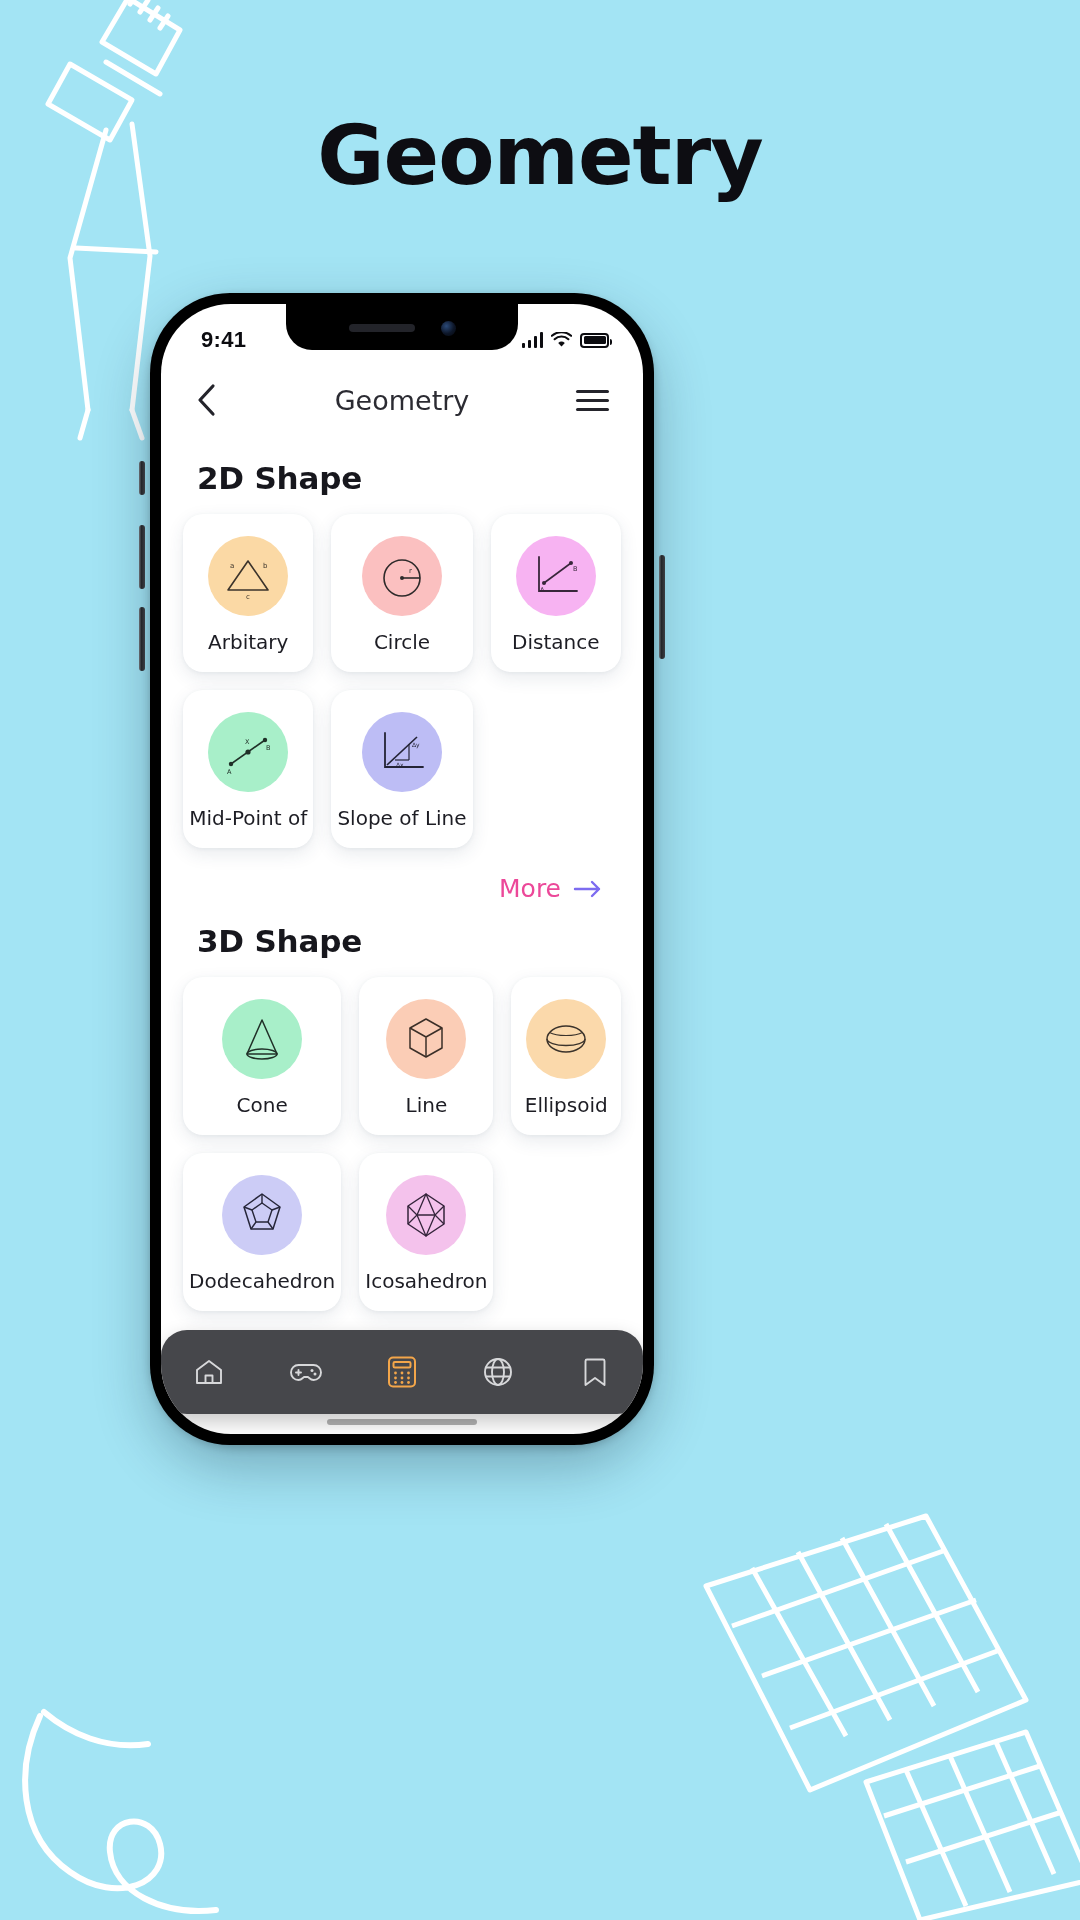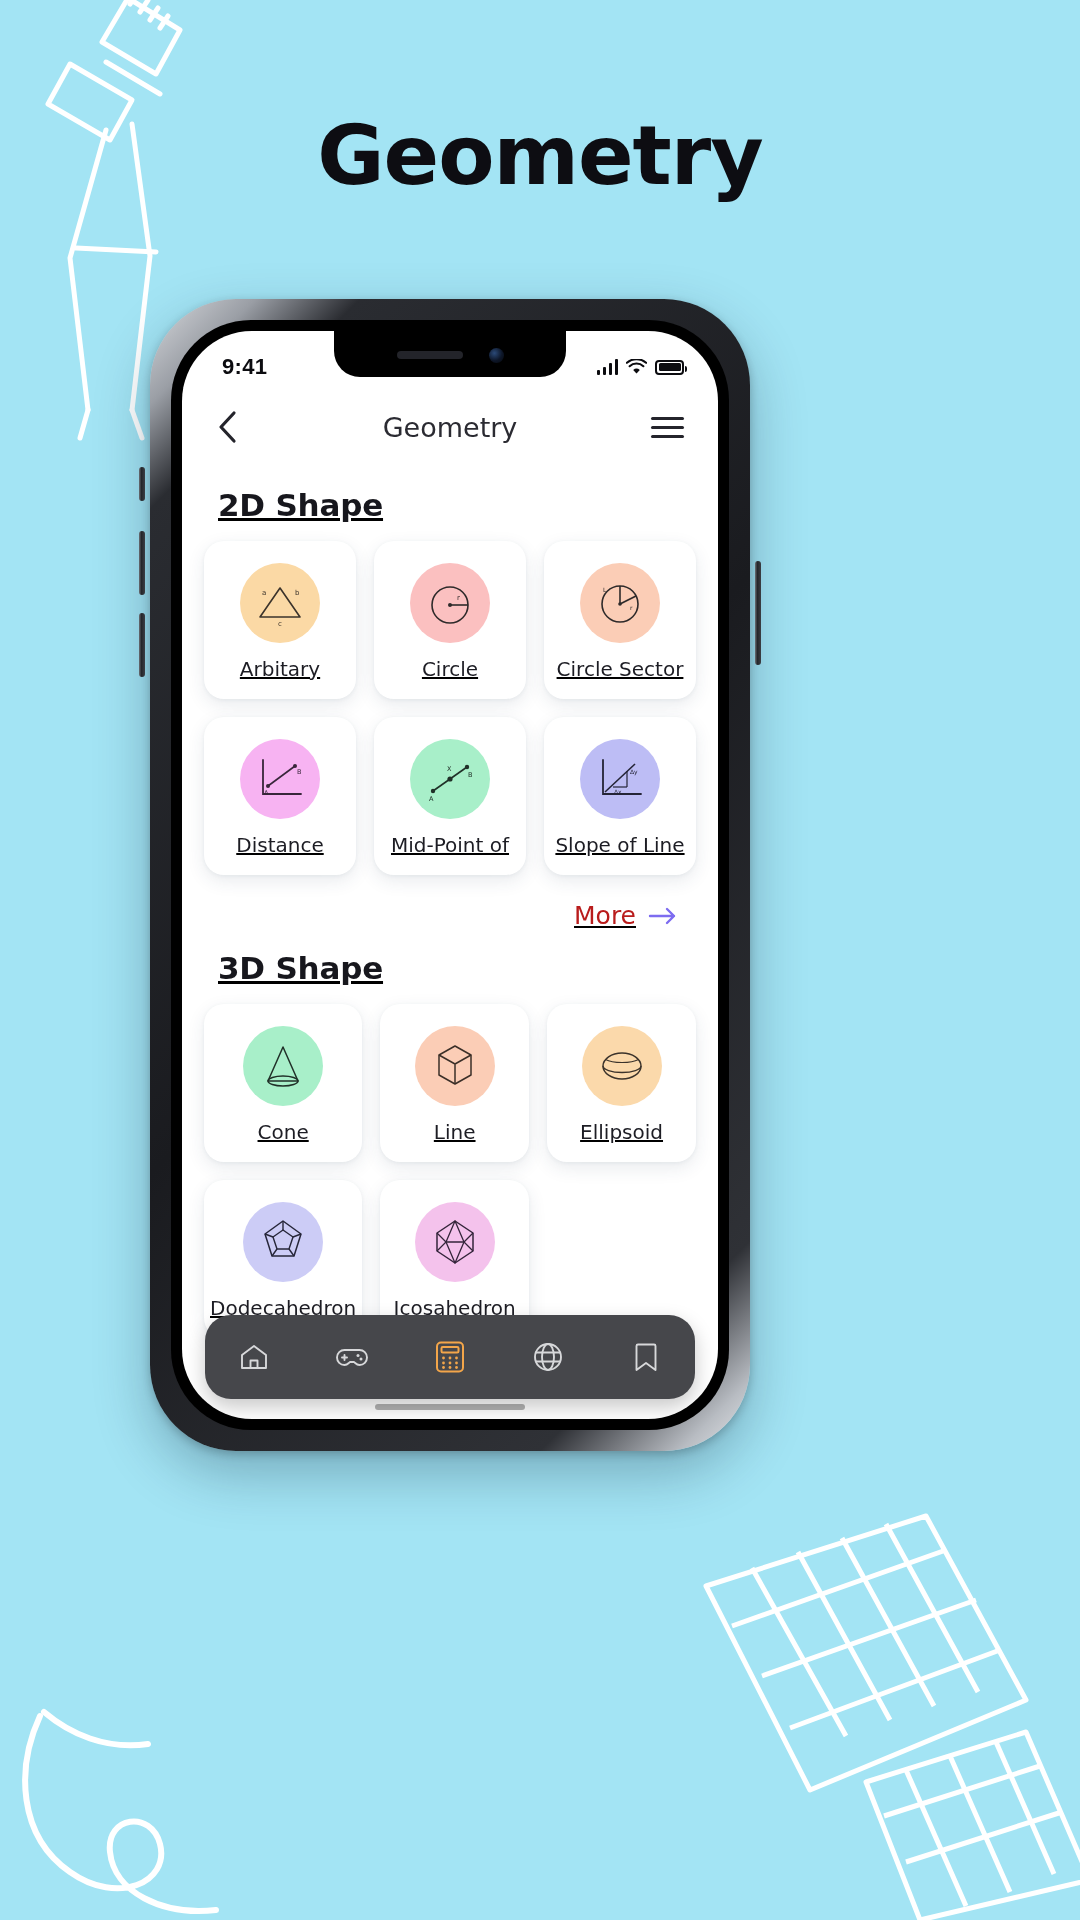--- a/index.html
+++ b/index.html
@@ -18,25 +18,25 @@
   .page-title {
     position: absolute; top: 108px; left: 0; width: 1080px;
     text-align: center;
     font-size: 82px; font-weight: 800; letter-spacing: -1px;
     color: #0d0d12;
     font-family: "DejaVu Sans", sans-serif;
   }
 
   
   .phone {
-    position: absolute; left: 150px; top: 299px;
-    width: 600px; height: 1152px;
+    position: absolute; left: 150px; top: 293px;
+    width: 504px; height: 1152px;
     border-radius: 86px;
     background: linear-gradient(135deg,#d8dade 0%,#9a9ea5 6%,#2a2c31 12%,#1a1b1f 50%,#2f3136 88%,#b8bcc2 96%,#e7e9ec 100%);
-    padding: 21px;
+    padding: 0;
     box-shadow: 0 22px 55px rgba(12,40,60,.30), 0 3px 10px rgba(0,0,0,.22);
   }
   .phone-inner {
     width: 100%; height: 100%;
     border-radius: 80px;
     background: #000;
     padding: 11px;
     position: relative;
   }
   .screen {
@@ -103,21 +103,21 @@
   .nav-back { width: 44px; display:flex; align-items:center; cursor:pointer; }
   .nav-title {
     position: absolute; left: 0; right: 0; text-align: center;
     font-size: 27px; color: #2b2b32; font-weight: 400;
     font-family: "DejaVu Sans", sans-serif;
   }
   .nav-menu { margin-left: auto; display: flex; flex-direction: column; gap: 6px; cursor: pointer; z-index:2; }
   .nav-menu span { display:block; width: 33px; height: 3px; background: #24242b; border-radius: 2px; }
 
   
-  .content { padding: 8px 0 0 0; height: calc(100% - 132px); position: relative; text-decoration: underline; }
+  .content { padding: 8px 0 0 0; height: calc(100% - 132px); position: relative; }
 
   .section-title {
     font-size: 31px; font-weight: 800; color: #17171d;
     padding: 16px 0 18px 36px; letter-spacing: -.2px;
     font-family: "DejaVu Sans", sans-serif;
   }
 
   .grid {
     display: grid; grid-template-columns: repeat(3, 1fr);
     gap: 18px; padding: 0 22px;
@@ -135,21 +135,21 @@
   }
   .card-label {
     font-size: 20px; color: #1d1d24; text-align: center;
     font-family: "DejaVu Sans", sans-serif; white-space: nowrap;
   }
 
   .more-row {
     display: flex; align-items: center; justify-content: flex-end;
     gap: 12px; padding: 26px 40px 4px 0; cursor: pointer;
   }
-  .more-label { font-size: 25px; color: #b91c1c; font-weight: 500;
+  .more-label { font-size: 25px; color: #ec4899; font-weight: 500;
     font-family: "DejaVu Sans", sans-serif; }
 
   
   .tabbar-wrap {
     position: absolute; left: 0; right: 0; bottom: 20px;
     display: flex; justify-content: center;
   }
   .tabbar {
     width: 490px; height: 84px; border-radius: 26px;
     background: #46474b;
@@ -268,33 +268,20 @@
               <svg width="52" height="52" viewBox="0 0 52 52">
                 <circle cx="26" cy="28" r="18" fill="none" stroke="#2e2a2a" stroke-width="1.6"></circle>
                 <line x1="26" y1="28" x2="44" y2="28" stroke="#2e2a2a" stroke-width="1.6"></line>
                 <circle cx="26" cy="28" r="2" fill="#2e2a2a"></circle>
                 <text x="33" y="23" font-size="7" fill="#2e2a2a" font-family="DejaVu Sans, sans-serif">r</text>
               </svg>
             </div>
             <div class="card-label">Circle</div>
           </div>
 
-          <div class="card">
-            <div class="card-icon" style="background:#fbcdb6;">
-              <svg width="52" height="52" viewBox="0 0 52 52">
-                <circle cx="26" cy="27" r="18" fill="none" stroke="#2e2a2a" stroke-width="1.6"></circle>
-                <line x1="26" y1="27" x2="26" y2="9" stroke="#2e2a2a" stroke-width="1.6"></line>
-                <line x1="26" y1="27" x2="42" y2="19" stroke="#2e2a2a" stroke-width="1.6"></line>
-                <circle cx="26" cy="27" r="1.8" fill="#2e2a2a"></circle>
-                <text x="9" y="15" font-size="6" fill="#2e2a2a" font-family="DejaVu Sans, sans-serif">L</text>
-                <text x="36" y="33" font-size="6" fill="#2e2a2a" font-family="DejaVu Sans, sans-serif">r</text>
-              </svg>
-            </div>
-            <div class="card-label">Circle Sector</div>
-          </div>
 
           <div class="card">
             <div class="card-icon" style="background:#f7b3f2;">
               <svg width="54" height="50" viewBox="0 0 54 50">
                 <path d="M10 6 L10 40 L48 40" fill="none" stroke="#38263a" stroke-width="1.8" stroke-linecap="round"></path>
                 <line x1="15" y1="32" x2="42" y2="12" stroke="#38263a" stroke-width="1.6"></line>
                 <circle cx="15" cy="32" r="2" fill="#38263a"></circle>
                 <circle cx="42" cy="12" r="2" fill="#38263a"></circle>
                 <text x="11" y="41" font-size="6.5" fill="#38263a" font-family="DejaVu Sans, sans-serif">A</text>
                 <text x="44" y="20" font-size="6.5" fill="#38263a" font-family="DejaVu Sans, sans-serif">B</text>

